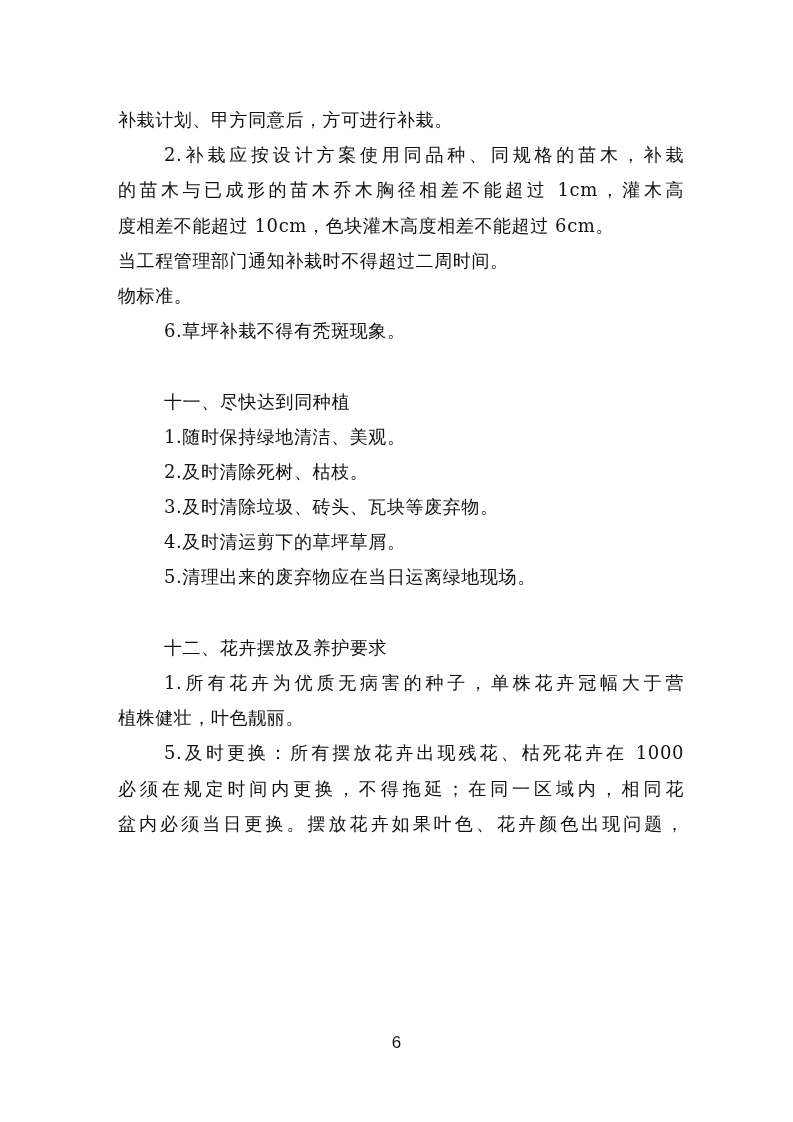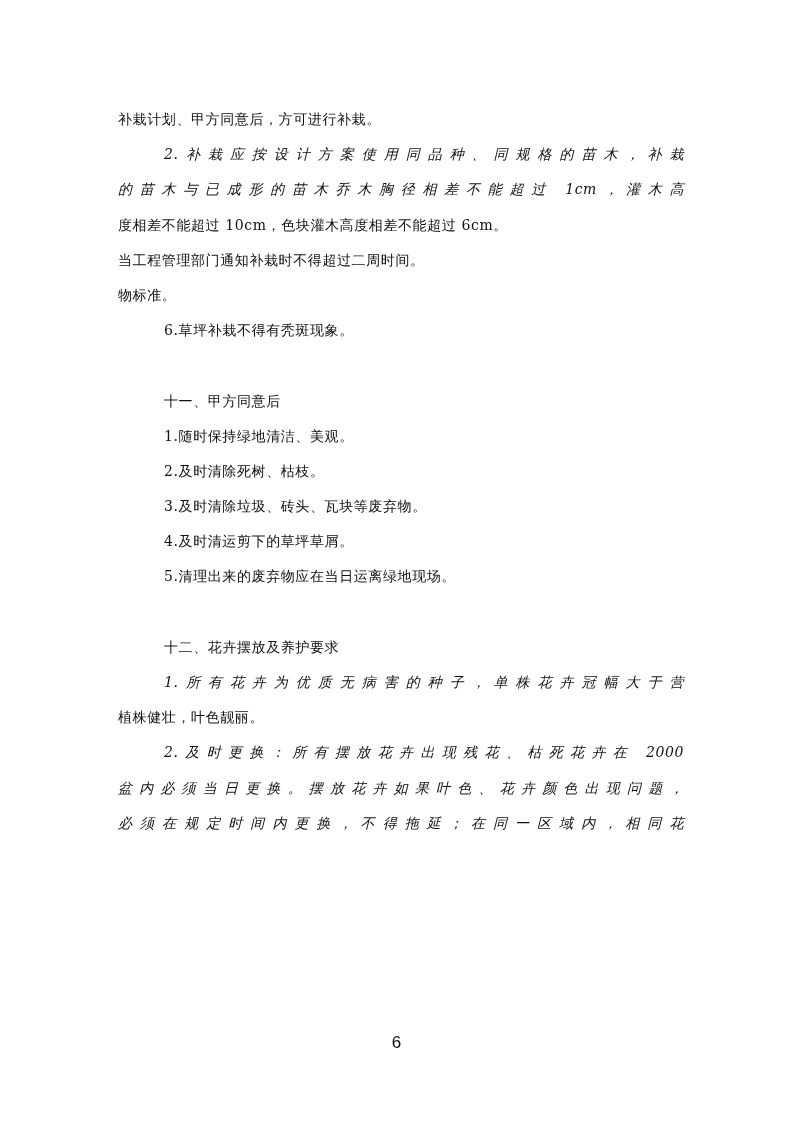--- a/index.html
+++ b/index.html
@@ -1,50 +1,50 @@
 <!DOCTYPE html>
 <html><head>
 <meta charset="utf-8">
 <style>
   html, body { margin: 0; padding: 0; background: #ffffff; }
   body { width: 793px; height: 1122px; position: relative; overflow: hidden;
          font-family: "DejaVu Serif", "Liberation Serif", serif; color: #111; }
   .page { position: absolute; left: 118px; top: 102px; width: 566px; }
-  .line { font-size: 14px; line-height: 35.2px; height: 35.2px; white-space: nowrap;
+  .line { font-size: 18px; line-height: 35.2px; height: 35.2px; white-space: nowrap;
           letter-spacing: 0.6px; }
   .indent { padding-left: 46px; }
   .gap { height: 35.2px; }
-  .justify { text-align: justify; text-align-last: justify; white-space: normal; font-style: italic; }
+  .justify { text-align: justify; text-align-last: justify; white-space: normal; }
   .page-num { position: absolute; left: 0; width: 793px; top: 1033px; text-align: center;
               font-family: "Liberation Sans", "DejaVu Sans", sans-serif; font-size: 17px; color: #111; }
 </style>
 </head>
 <body>
 
 <div class="page">
   <div class="line">补栽计划、甲方同意后，方可进行补栽。</div>
   <div class="line indent justify">2.补栽应按设计方案使用同品种、同规格的苗木，补栽</div>
   <div class="line justify">的苗木与已成形的苗木乔木胸径相差不能超过 1cm，灌木高</div>
   <div class="line">度相差不能超过 10cm，色块灌木高度相差不能超过 6cm。</div>
   <div class="line">当工程管理部门通知补栽时不得超过二周时间。</div>
   <div class="line">物标准。</div>
   <div class="line indent">6.草坪补栽不得有秃斑现象。</div>
 
   <div class="gap"></div>
 
-  <div class="line indent">十一、甲方同意后</div>
+  <div class="line indent">十一、尽快达到同种植</div>
   <div class="line indent">1.随时保持绿地清洁、美观。</div>
   <div class="line indent">2.及时清除死树、枯枝。</div>
   <div class="line indent">3.及时清除垃圾、砖头、瓦块等废弃物。</div>
   <div class="line indent">4.及时清运剪下的草坪草屑。</div>
   <div class="line indent">5.清理出来的废弃物应在当日运离绿地现场。</div>
 
   <div class="gap"></div>
 
   <div class="line indent">十二、花卉摆放及养护要求</div>
   <div class="line indent justify">1.所有花卉为优质无病害的种子，单株花卉冠幅大于营</div>
   <div class="line">植株健壮，叶色靓丽。</div>
-  <div class="line indent justify">2.及时更换：所有摆放花卉出现残花、枯死花卉在 2000</div>
+  <div class="line indent justify">5.及时更换：所有摆放花卉出现残花、枯死花卉在 1000</div>
+  <div class="line justify">必须在规定时间内更换，不得拖延；在同一区域内，相同花</div>
   <div class="line justify">盆内必须当日更换。摆放花卉如果叶色、花卉颜色出现问题，</div>
-  <div class="line justify">必须在规定时间内更换，不得拖延；在同一区域内，相同花</div>
 </div>
 
 <div class="page-num">6</div>
 
 </body></html>

